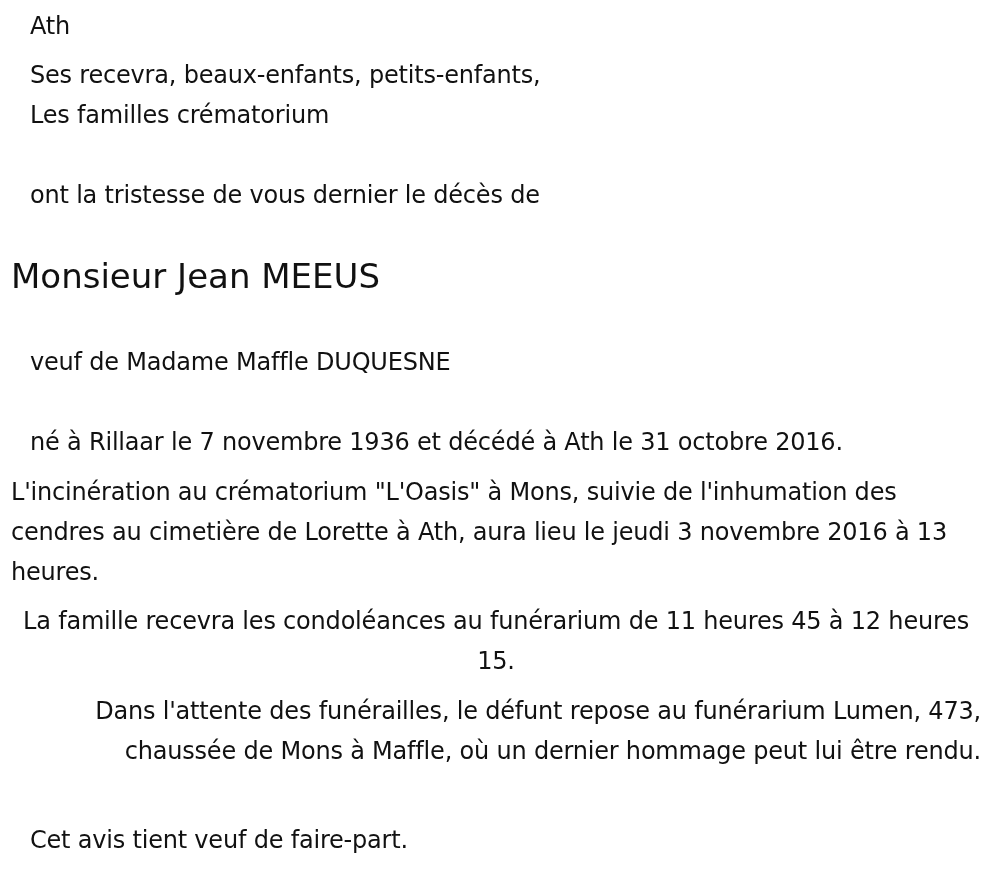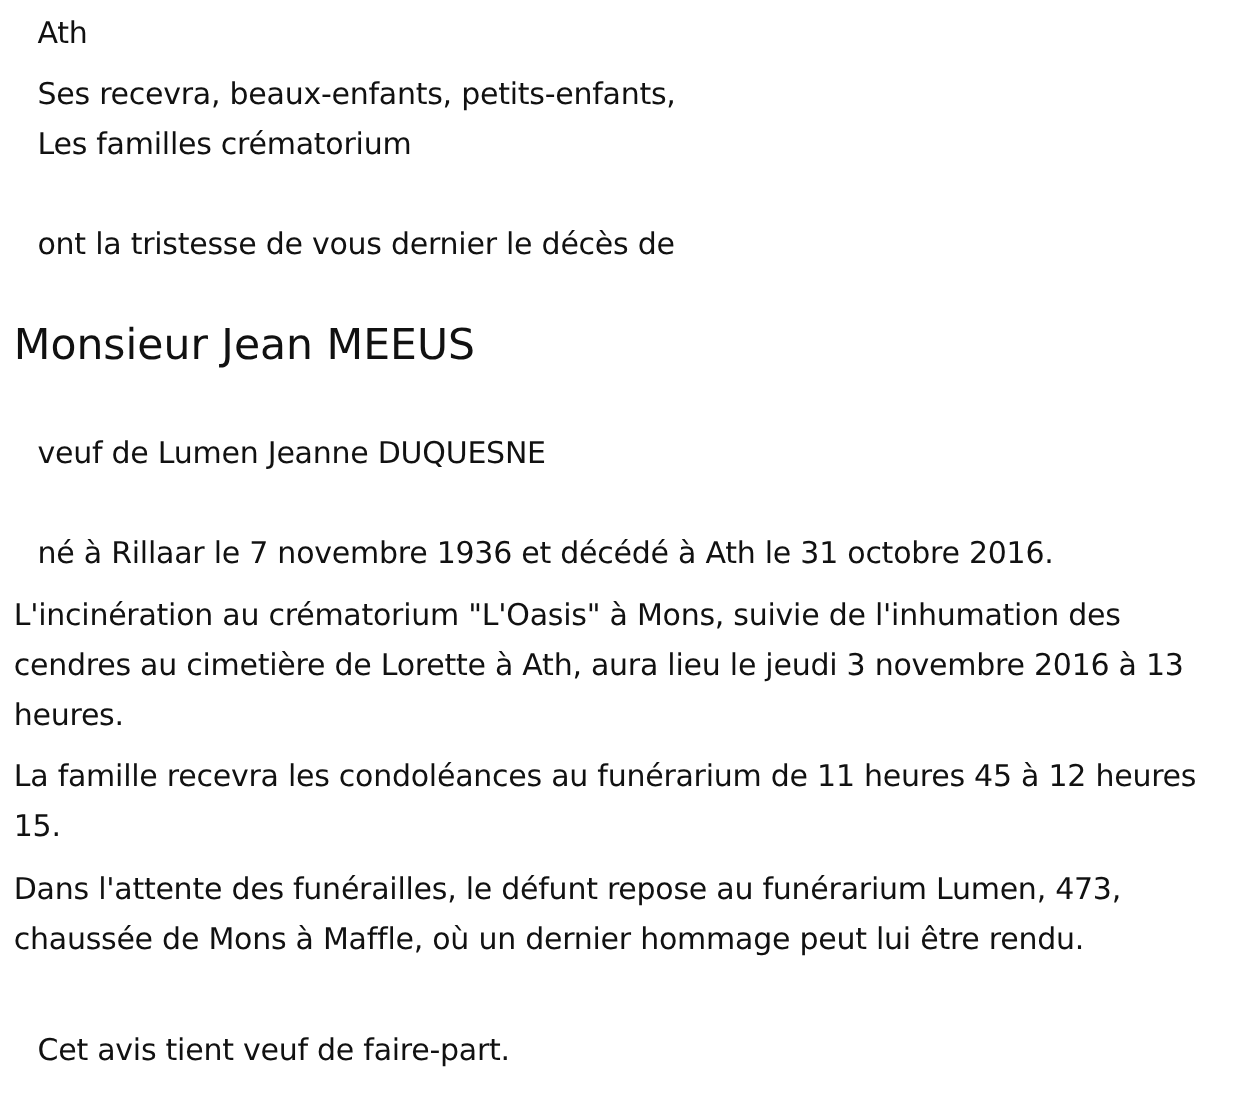--- a/index.html
+++ b/index.html
@@ -15,19 +15,19 @@
 </style>
 </head>
 <body>
 
 <div class="doc">
   <div class="line" style="top:6px;">Ath</div>
   <div class="line" style="top:55px;">Ses recevra, beaux-enfants, petits-enfants,</div>
   <div class="line" style="top:95px;">Les familles crématorium</div>
   <div class="line" style="top:175px;">ont la tristesse de vous dernier le décès de</div>
   <div class="title" style="top:254px;">Monsieur Jean MEEUS</div>
-  <div class="line" style="top:342px;">veuf de Lumen Jeanne DUQUESNE</div>
+  <div class="line" style="top:342px;">veuf de Madame Maffle DUQUESNE</div>
   <div class="line" style="top:422px;">né à Rillaar le 7 novembre 1936 et décédé à Ath le 31 octobre 2016.</div>
   <div class="para" style="top:472px;">L'incinération au crématorium "L'Oasis" à Mons, suivie de l'inhumation des cendres au cimetière de Lorette à Ath, aura lieu le jeudi 3 novembre 2016 à 13 heures.</div>
-  <div class="para" style="top:601px;">La famille recevra les condoléances au funérarium de 11 heures 45 à 12 heures 15.</div>
-  <div class="para" style="top:691px;">Dans l'attente des funérailles, le défunt repose au funérarium Lumen, 473, chaussée de Mons à Maffle, où un dernier hommage peut lui être rendu.</div>
+  <div class="para" style="top:601px;text-align:center;">La famille recevra les condoléances au funérarium de 11 heures 45 à 12 heures 15.</div>
+  <div class="para" style="top:691px;text-align:right;">Dans l'attente des funérailles, le défunt repose au funérarium Lumen, 473, chaussée de Mons à Maffle, où un dernier hommage peut lui être rendu.</div>
   <div class="line" style="top:820px;">Cet avis tient veuf de faire-part.</div>
 </div>
 
 </body></html>

